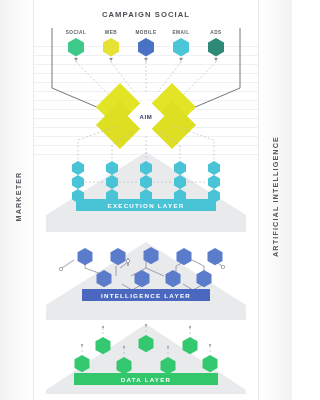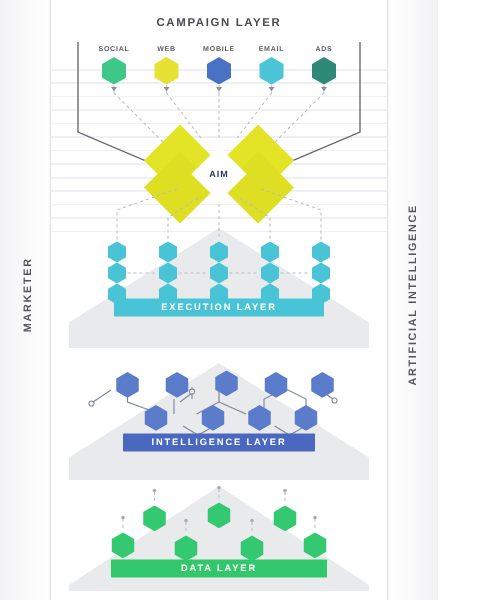--- a/index.html
+++ b/index.html
@@ -287,21 +287,21 @@
       <path d="M216 38 l8 4.6 v9.2 l-8 4.6 l-8 -4.6 v-9.2 Z" fill="#2e8a76"></path>
     </g>
 
     <g>
       <rect x="76" y="199" width="140" height="12" rx="0.5" fill="#49c3d6"></rect>
       <rect x="82" y="289" width="128" height="12" rx="0.5" fill="#4a68c0"></rect>
       <rect x="74" y="373" width="144" height="12" rx="0.5" fill="#31c76a"></rect>
     </g>
   </svg>
 
-  <div class="txt campaign-title">CAMPAIGN LAYER</div>
+  <div class="txt campaign-title">CAMPAIGN SOCIAL</div>
 
   <div class="txt node-label" style="left:76px;  top:30px;">SOCIAL</div>
   <div class="txt node-label" style="left:111px; top:30px;">WEB</div>
   <div class="txt node-label" style="left:146px; top:30px;">MOBILE</div>
   <div class="txt node-label" style="left:181px; top:30px;">EMAIL</div>
   <div class="txt node-label" style="left:216px; top:30px;">ADS</div>
 
   <div class="txt aim-label" style="left:146px; top:117px;">AIM</div>
 
   <div class="txt bar-label" style="left:146px; top:205px;">EXECUTION LAYER</div>

